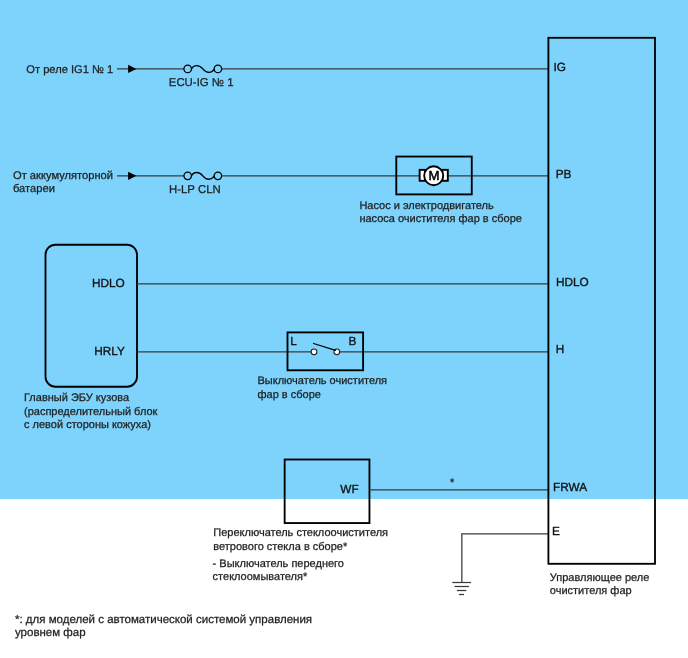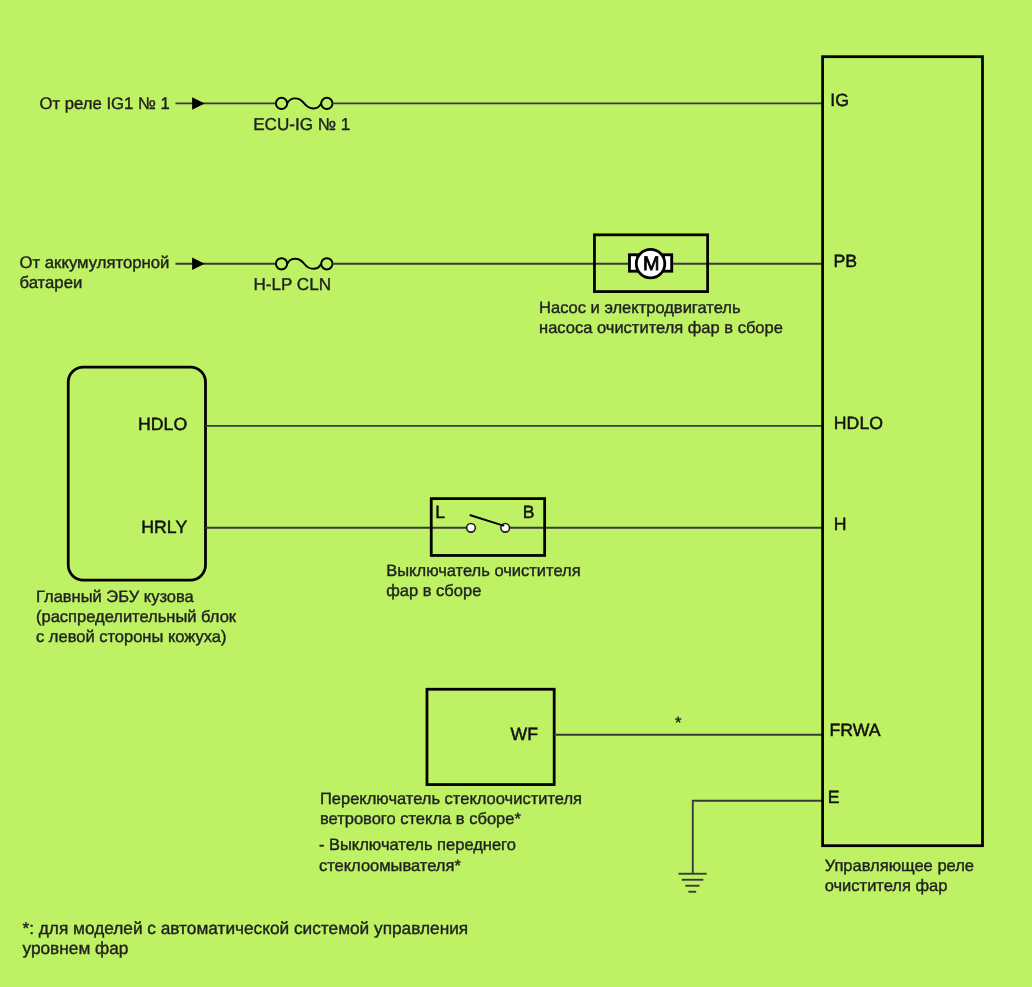--- a/index.html
+++ b/index.html
@@ -1,19 +1,19 @@
 <!DOCTYPE html>
 <html><head>
 <meta charset="utf-8">
 <title>Wiring Diagram</title>
 <style>
   html,body{margin:0;padding:0;background:#ffffff;}
   *{-webkit-font-smoothing:antialiased;text-rendering:geometricPrecision;}
   body{width:688px;height:658px;overflow:hidden;font-family:"Liberation Sans",sans-serif;}
-  #stage{position:relative;width:688px;height:658px;background:#bef264;text-align:right;}
+  #stage{position:relative;width:688px;height:499px;background:#7dd3fc;text-align:right;}
   svg#sheet{display:block;position:absolute;left:0;top:0;}
   .wire{stroke:#3a3a3a;stroke-width:1.25;fill:none;}
   .box{stroke:#000;stroke-width:1.85;fill:none;}
   .sym{stroke:#000;stroke-width:1.3;fill:none;}
   .contact{stroke:#1a1a1a;stroke-width:1.05;fill:#fff;}
   .lever{stroke:#000;stroke-width:1.3;fill:none;stroke-linecap:round;}
   .brush{stroke:#000;stroke-width:1.9;fill:#fff;}
   .motorcirc{stroke:#000;stroke-width:1.85;fill:#fff;}
   .motorlbl{font-family:"Liberation Sans",sans-serif;fill:#000;font-size:13.2px;stroke:#000;stroke-width:0.55;paint-order:stroke;}
   .symfill{fill:#000;stroke:none;}

